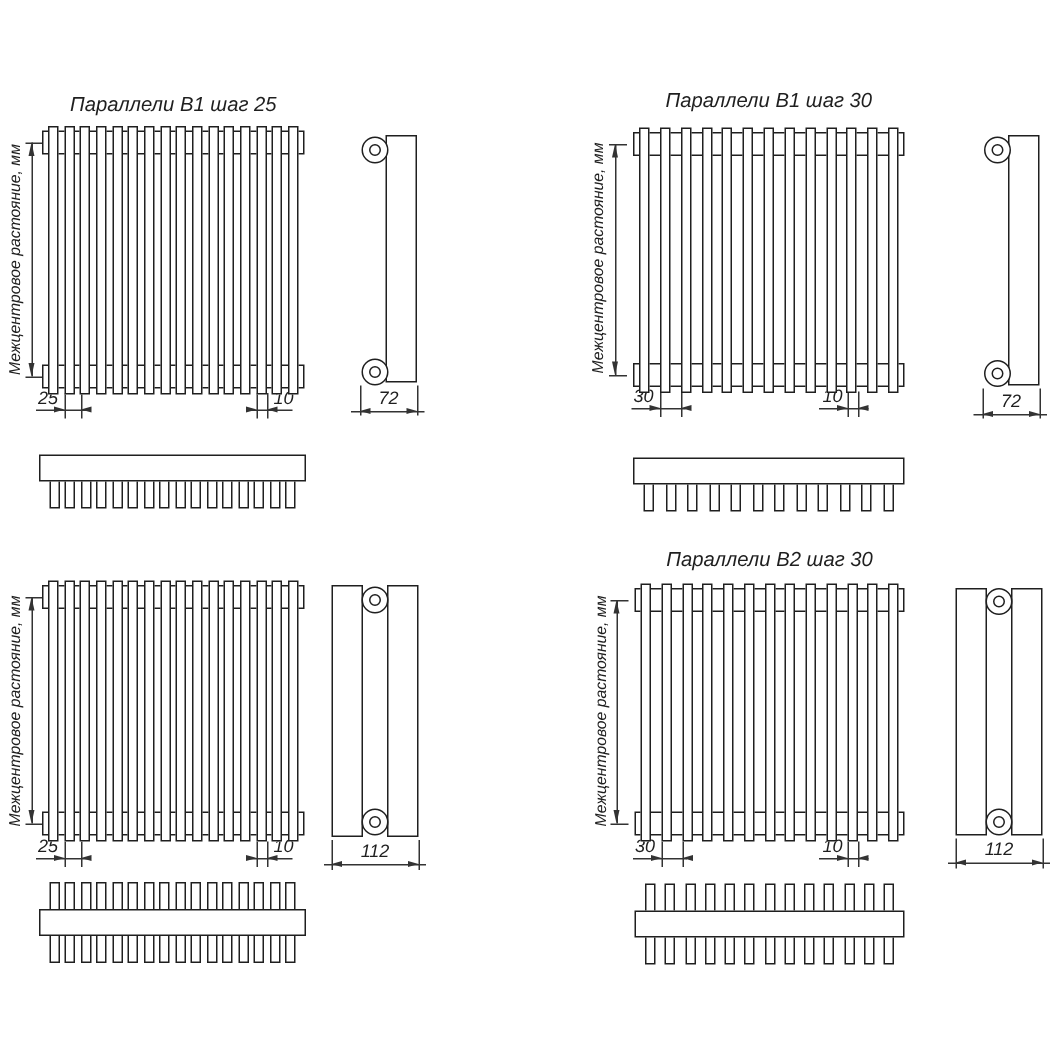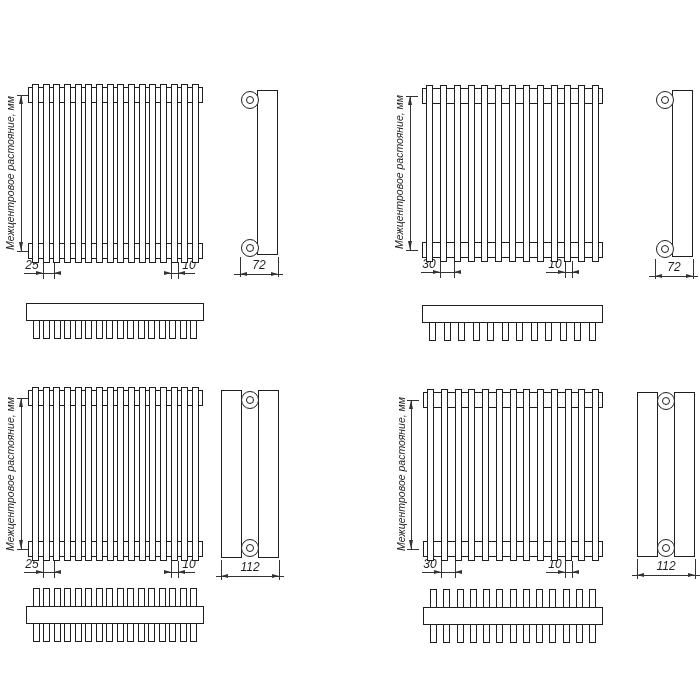--- a/index.html
+++ b/index.html
@@ -43,20 +43,21 @@
   .tri-down{border-left:2.5px solid transparent;border-right:2.5px solid transparent;border-top:9px solid var(--dim);}
   .tri-left{border-top:2.5px solid transparent;border-bottom:2.5px solid transparent;border-right:7px solid var(--dim);}
   .tri-right{border-top:2.5px solid transparent;border-bottom:2.5px solid transparent;border-left:7px solid var(--dim);}
 </style>
 </head>
 <body>
 
 <div class="canvas">
 
   <div class="layer">
+    <div class="title" style="left:28px;top:62px;width:175px">Параллели B1 шаг 25</div>
 
     <div class="front" style="left:28px;top:87px;width:175px;height:172px">
         <div class="collector c-top"></div>
         <div class="collector c-bot"></div>
         <div class="tube" style="left: 4px; height: 179px;"></div>
         <div class="tube" style="left: 14.6667px; height: 179px;"></div>
         <div class="tube" style="left: 25.3333px; height: 179px;"></div>
         <div class="tube" style="left: 36px; height: 179px;"></div>
         <div class="tube" style="left: 46.6667px; height: 179px;"></div>
         <div class="tube" style="left: 57.3333px; height: 179px;"></div>
@@ -128,20 +129,21 @@
         <div class="tooth tooth-down" style="left: 111.667px;"></div>
         <div class="tooth tooth-down" style="left: 122.133px;"></div>
         <div class="tooth tooth-down" style="left: 132.6px;"></div>
         <div class="tooth tooth-down" style="left: 143.067px;"></div>
         <div class="tooth tooth-down" style="left: 153.533px;"></div>
         <div class="tooth tooth-down" style="left: 164px;"></div>
       </div>
   </div>
 
   <div class="layer">
+    <div class="title" style="left:422px;top:59px;width:181px">Параллели B1 шаг 30</div>
 
     <div class="front" style="left:422px;top:88px;width:181px;height:170px">
         <div class="collector c-top"></div>
         <div class="collector c-bot"></div>
         <div class="tube" style="left: 4px; height: 177px;"></div>
         <div class="tube" style="left: 17.8333px; height: 177px;"></div>
         <div class="tube" style="left: 31.6667px; height: 177px;"></div>
         <div class="tube" style="left: 45.5px; height: 177px;"></div>
         <div class="tube" style="left: 59.3333px; height: 177px;"></div>
         <div class="tube" style="left: 73.1667px; height: 177px;"></div>
@@ -309,20 +311,21 @@
         <div class="tooth tooth-down" style="left: 143.067px;"></div>
         <div class="tooth tooth-up" style="left: 143.067px;"></div>
         <div class="tooth tooth-down" style="left: 153.533px;"></div>
         <div class="tooth tooth-up" style="left: 153.533px;"></div>
         <div class="tooth tooth-down" style="left: 164px;"></div>
         <div class="tooth tooth-up" style="left: 164px;"></div>
       </div>
   </div>
 
   <div class="layer">
+    <div class="title" style="left:423px;top:365px;width:180px">Параллели B2 шаг 30</div>
 
     <div class="front" style="left:423px;top:392px;width:180px;height:165px">
         <div class="collector c-top"></div>
         <div class="collector c-bot"></div>
         <div class="tube" style="left: 4px; height: 172px;"></div>
         <div class="tube" style="left: 17.75px; height: 172px;"></div>
         <div class="tube" style="left: 31.5px; height: 172px;"></div>
         <div class="tube" style="left: 45.25px; height: 172px;"></div>
         <div class="tube" style="left: 59px; height: 172px;"></div>
         <div class="tube" style="left: 72.75px; height: 172px;"></div>

